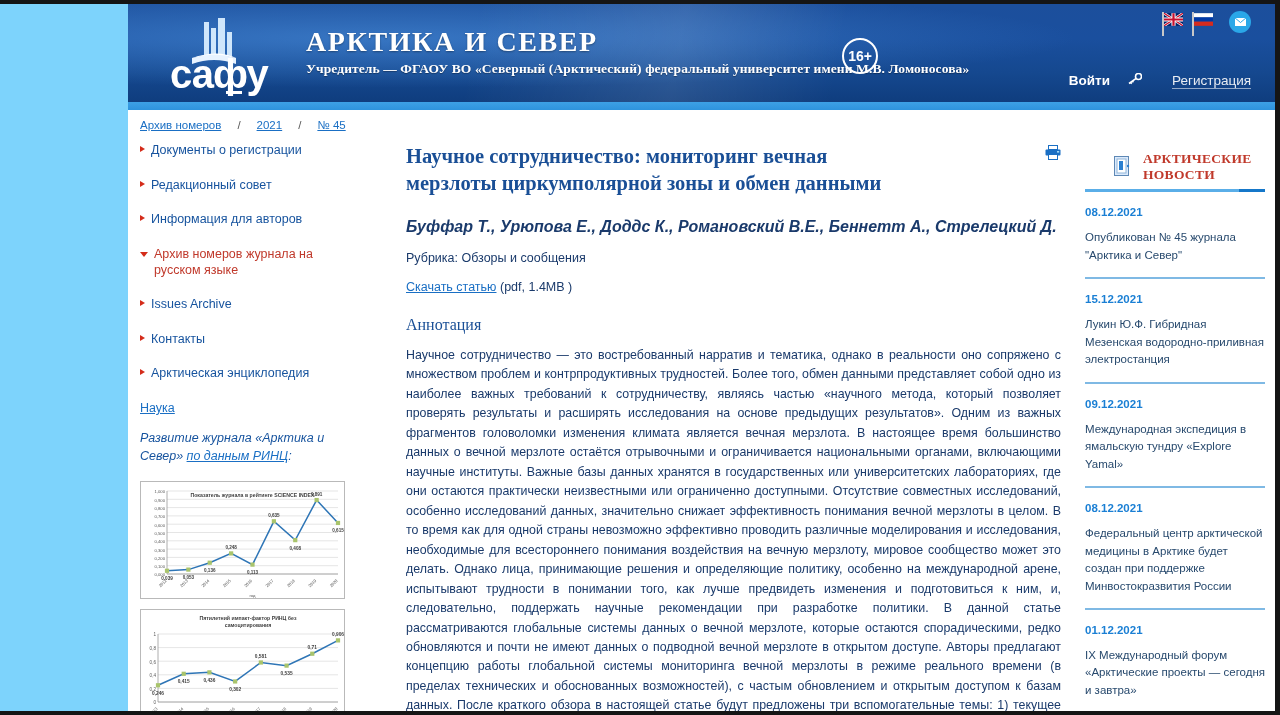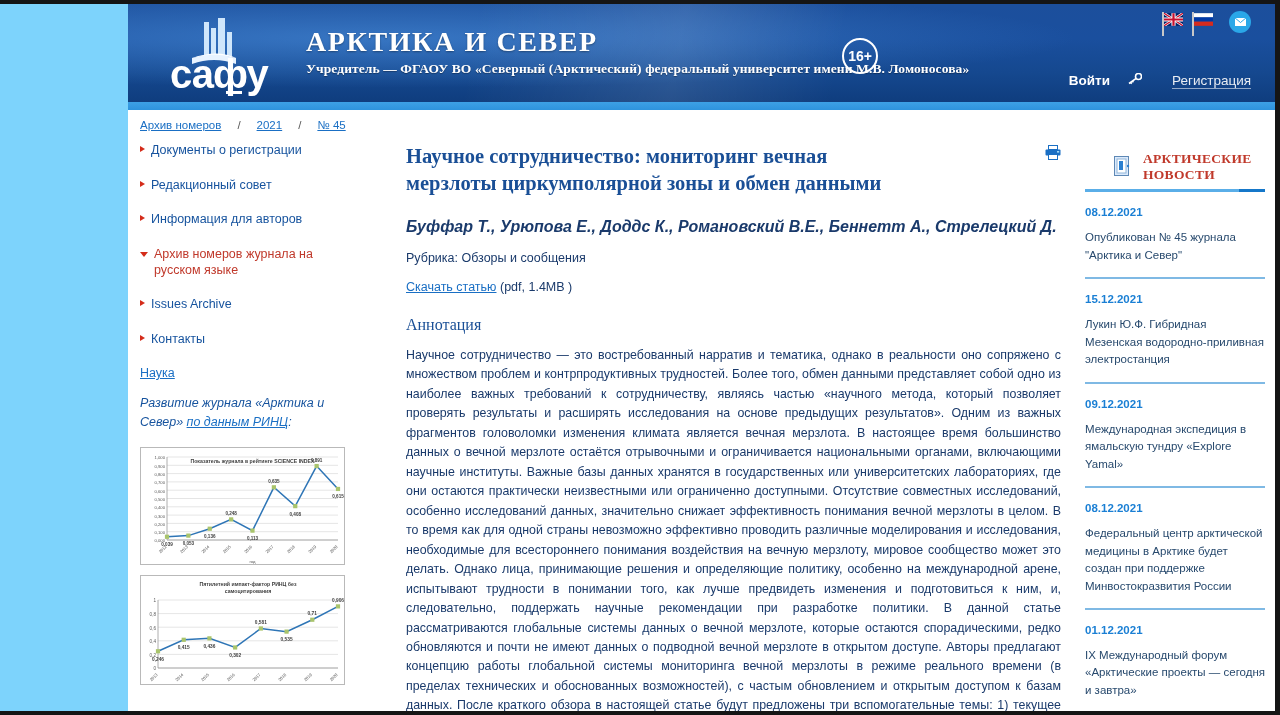--- a/index.html
+++ b/index.html
@@ -251,20 +251,24 @@
           <span class="tri"></span>
           <span class="lbl">Архив номеров журнала на русском языке</span>
         </div>
         <div class="nav-item">
           <span class="tri"></span>
           <span class="lbl">Issues Archive</span>
         </div>
         <div class="nav-item">
           <span class="tri"></span>
           <span class="lbl">Контакты</span>
+        </div>
+        <div class="nav-item">
+          <span class="tri"></span>
+          <span class="lbl">Арктическая энциклопедия</span>
         </div>
 
         <a class="sci-link">Наука</a>
 
         <div class="rinc-note">
           <span>Развитие журнала «Арктика и Север» </span><a>по данным РИНЦ</a><span>:</span>
         </div>
 
         <div class="chart-box">
           <svg id="chart1" width="203" height="116" viewBox="0 0 203 116">

